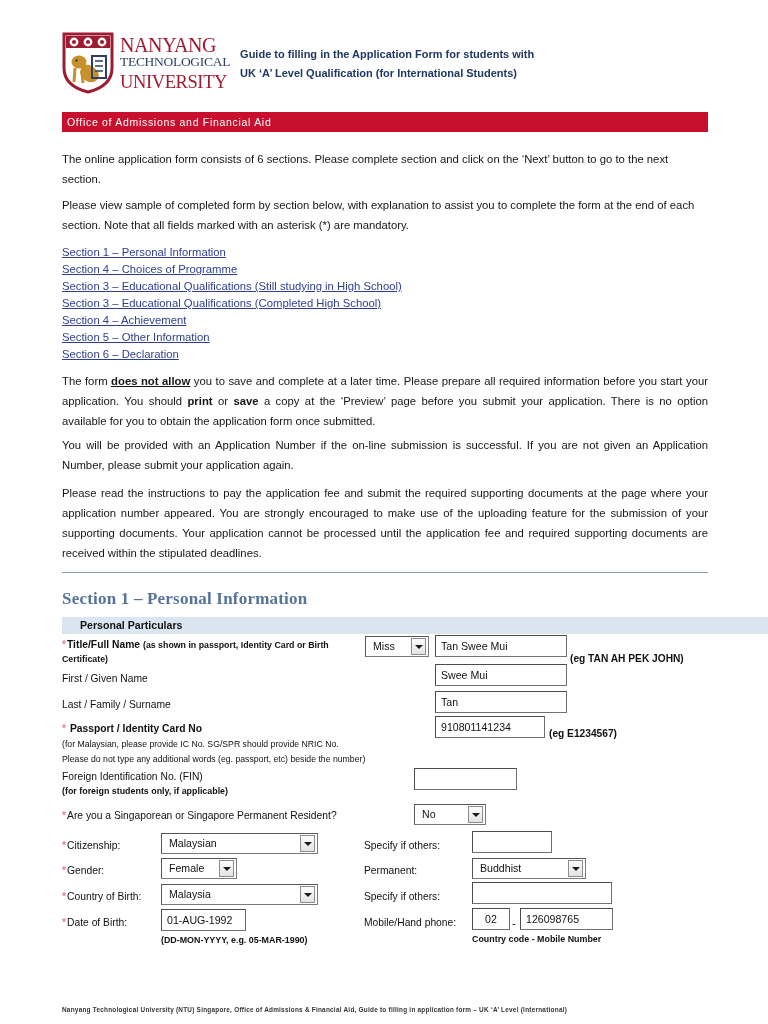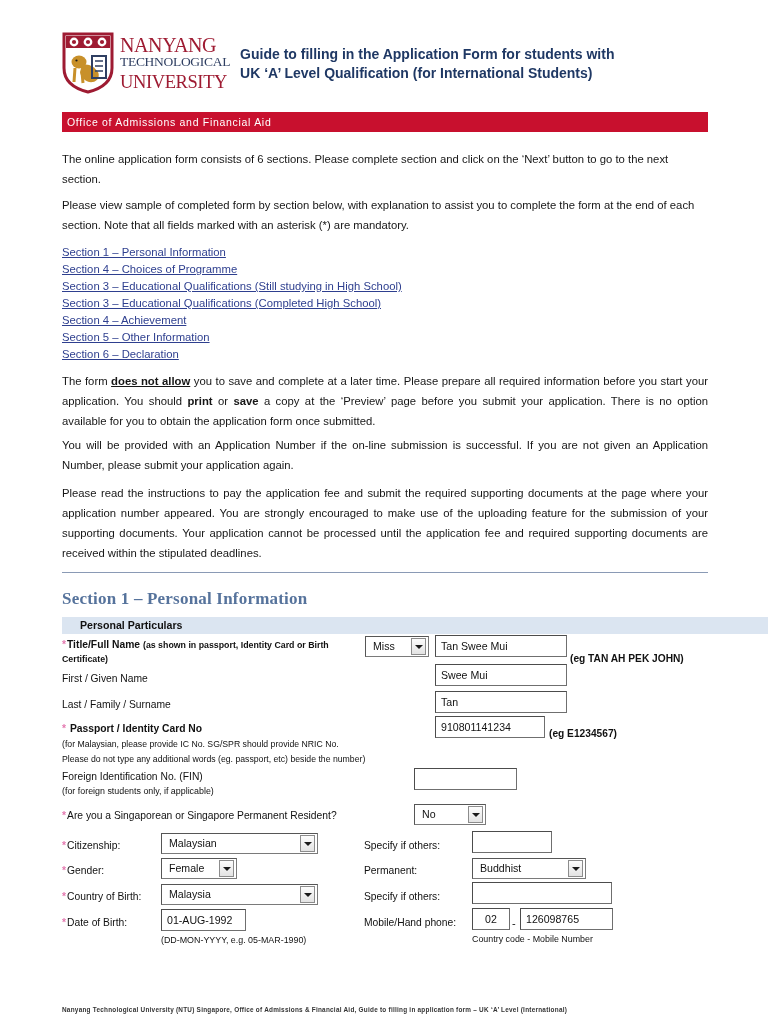--- a/index.html
+++ b/index.html
@@ -67,21 +67,21 @@
     padding-top: 2px;
   }
   .title-1 {
     font-size: 13.2px;
     color: #1f3864;
     letter-spacing: 1.1px;
     line-height: 19px;
     white-space: nowrap;
   }
   .title-2, .title-3 {
-    font-size: 14px;
+    font-size: 11px;
     color: #1f3864;
     font-weight: bold;
     line-height: 19px;
     white-space: nowrap;
   }
 
   
   .red-banner {
     position: absolute;
     left: 62px;
@@ -167,21 +167,21 @@
     width: 646px;
     font-size: 10.2px;
     color: #111;
   }
   .req { color: #e47ab0; font-weight: bold; margin-right: 1px; }
 
   .frow { position: absolute; }
 
   .lbl { font-size: 10.3px; line-height: 13px; }
   .sub { font-size: 8.7px; line-height: 12px; }
-  .sub-b { font-size: 8.9px; font-weight: normal; line-height: 12px; }
+  .sub-b { font-size: 8.9px; font-weight: bold; line-height: 12px; }
 
   
   .tin {
     border: 1px solid #6f6f6f;
     border-top-color: #4c4c4c;
     border-left-color: #4c4c4c;
     background: #ffffff;
     font-family: "Liberation Sans", sans-serif;
     font-size: 10.6px;
     color: #111;

